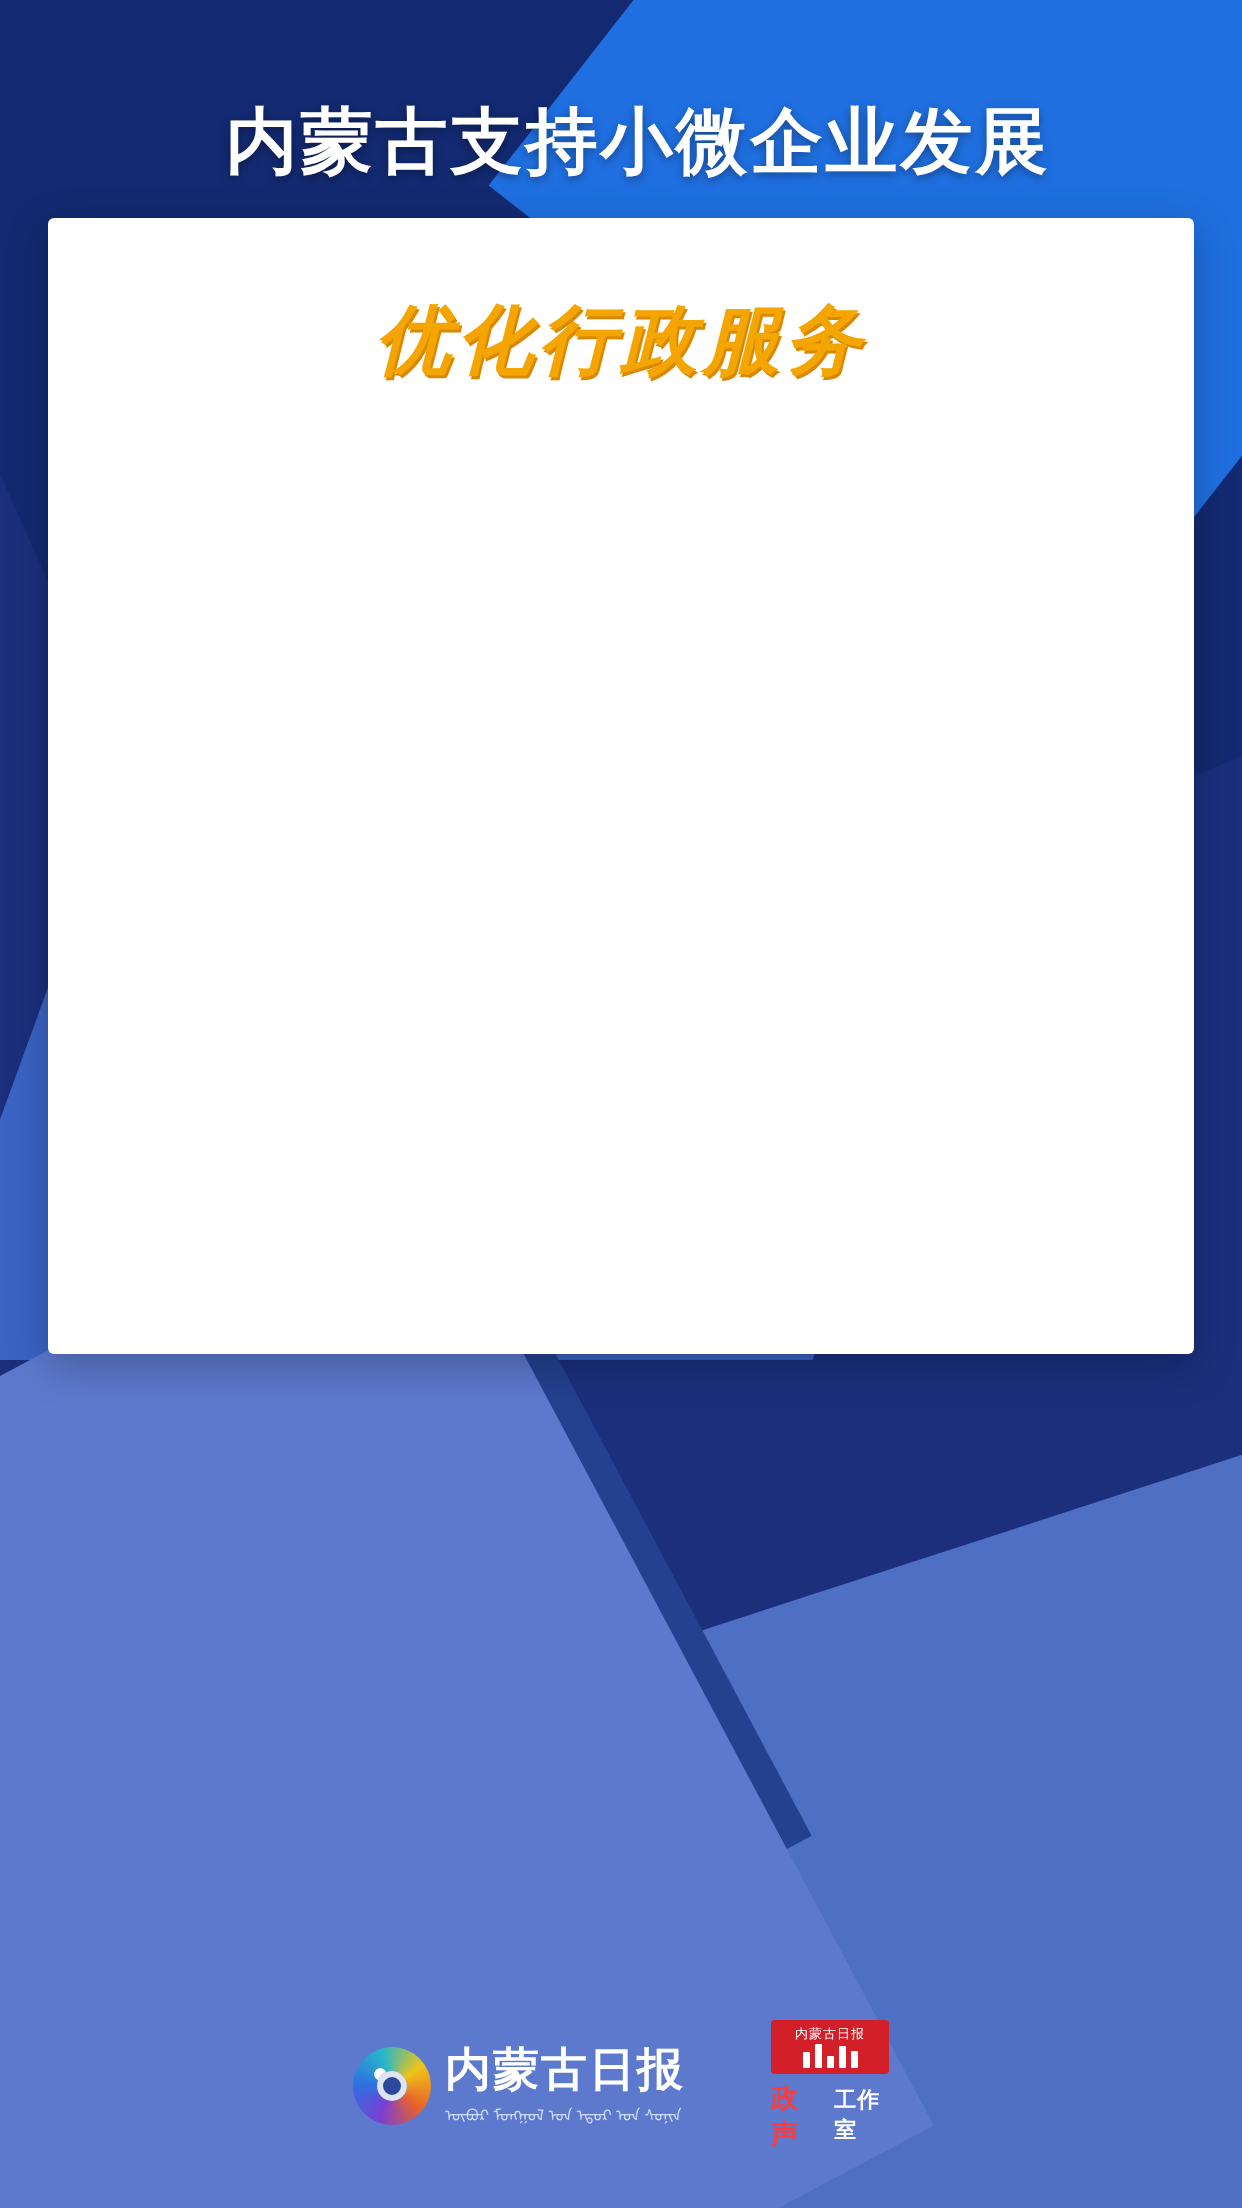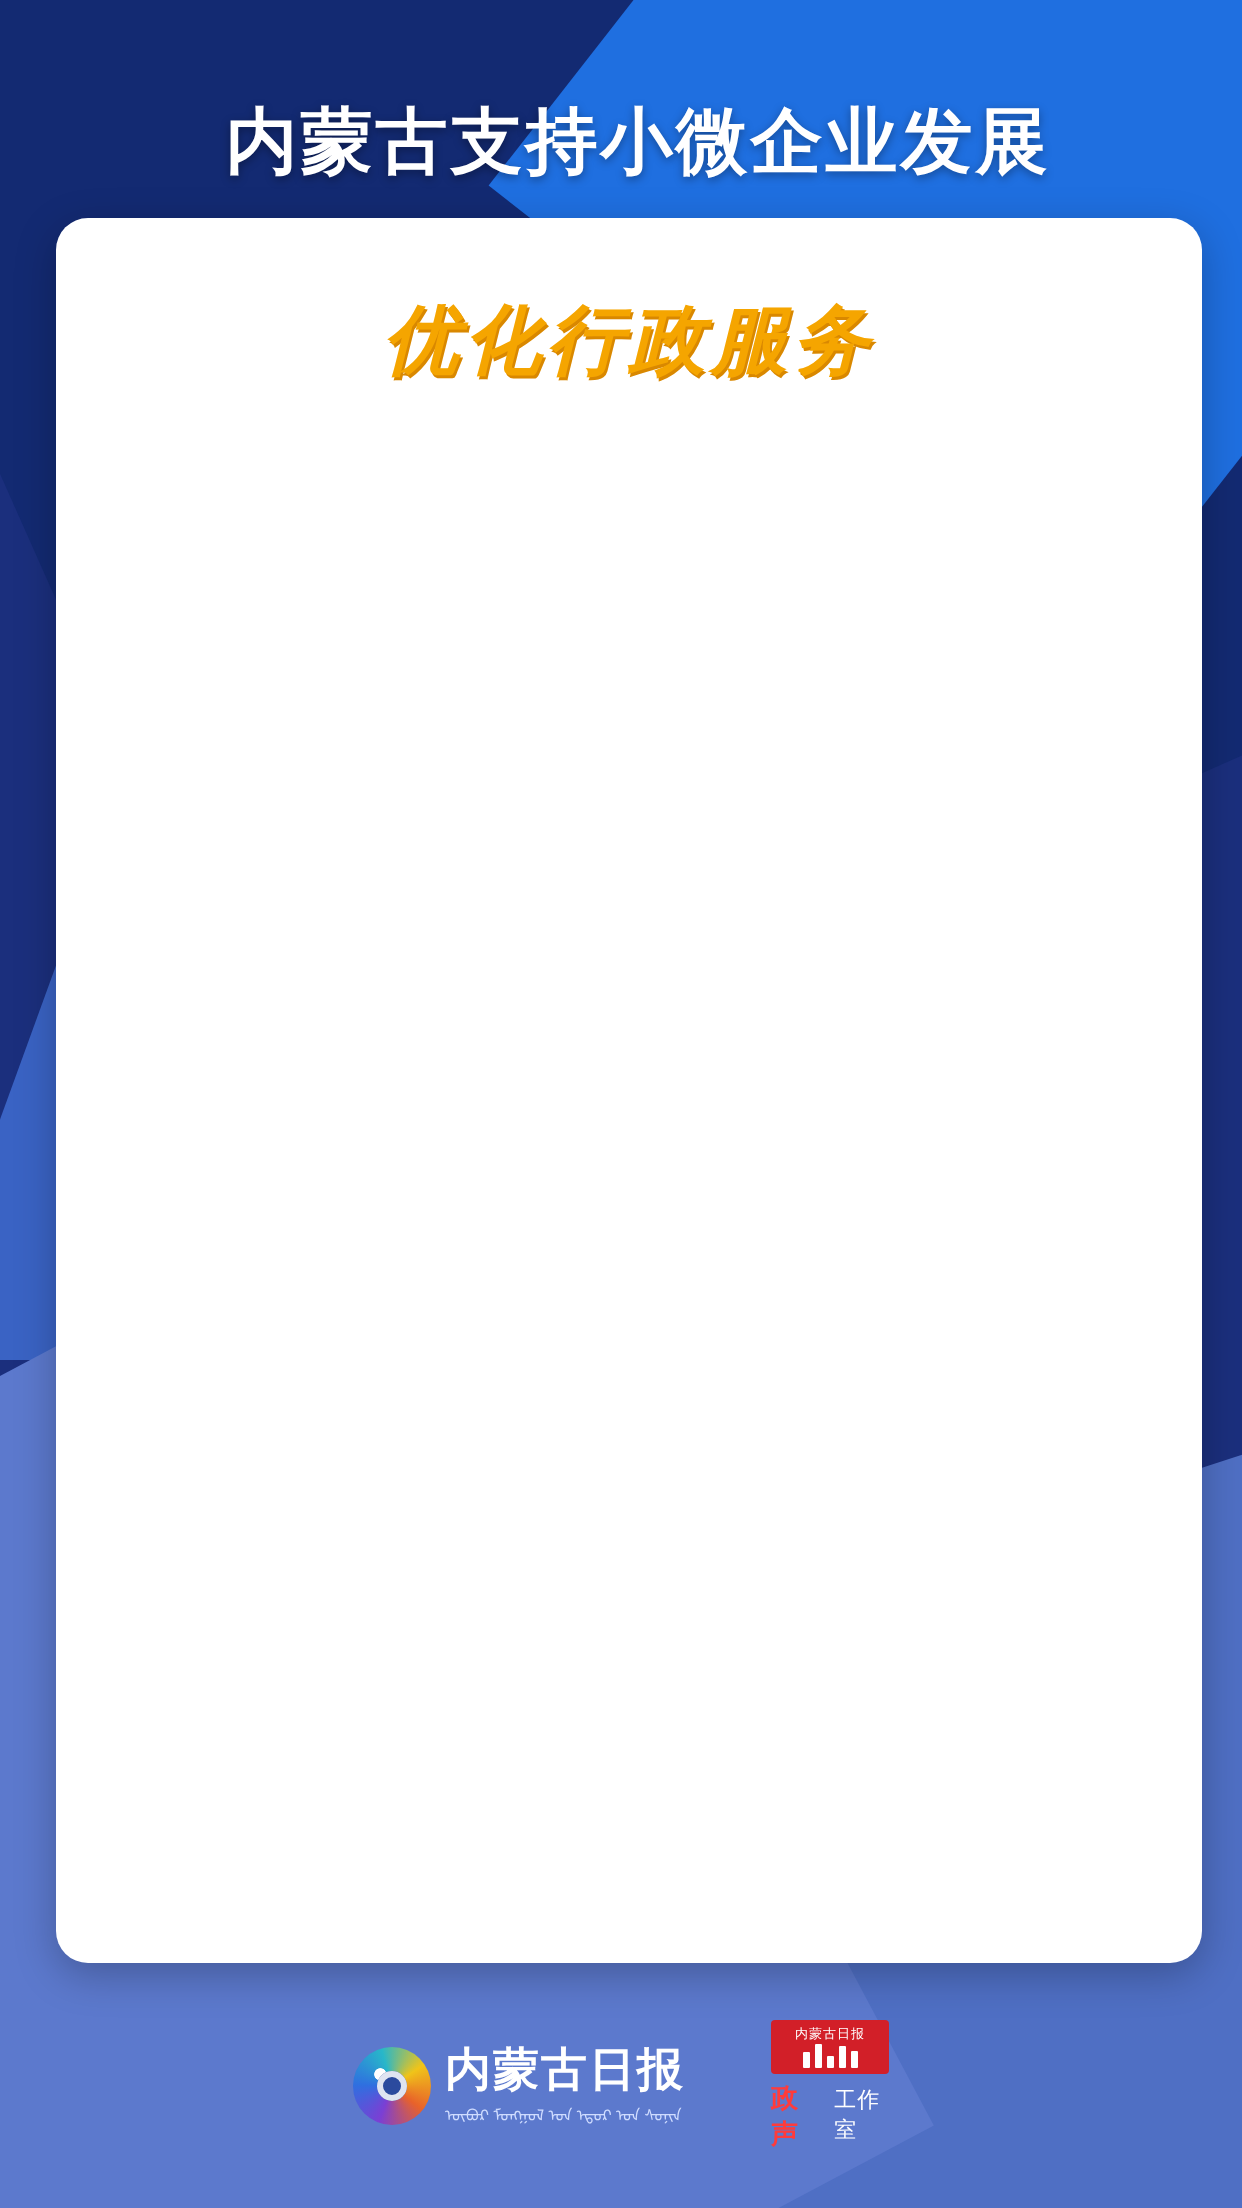--- a/index.html
+++ b/index.html
@@ -129,28 +129,27 @@
     text-shadow: 0 3px 10px rgba(0,0,0,0.35);
     white-space: nowrap;
   }
 
   
   .card {
     position: absolute;
     top: 218px;
     left: 48px;
     width: 1146px;
-    height: 1745px;
+    height: 1136px;
     background: #ffffff;
-    border-radius: 32px;
+    border-radius: 6px;
     box-shadow: 0 12px 40px rgba(0,0,0,0.25);
     z-index: 6;
     box-sizing: border-box;
     padding: 56px 54px 40px 54px;
-    margin-left: 8px;
   }
   .card-title {
     text-align: center;
     font-size: 76px;
     font-weight: 700;
     letter-spacing: 6px;
     color: #f5a500;
     font-family: "DejaVu Serif", "Liberation Serif", serif;
     font-style: italic;
     text-shadow: 2px 3px 0 #d98800;
@@ -273,21 +272,21 @@
   }
   .stamp-bottom-red {
     color: #ff3b3b;
     font-size: 27px;
     font-weight: 700;
     letter-spacing: 1px;
   }
   .stamp-bottom-white {
     color: #ffffff;
     font-size: 22px;
-    font-weight: 400;
+    font-weight: 700;
     letter-spacing: 1px;
   }
 </style>
 </head>
 <body>
 
 <div class="bg">
   <div class="bg-base"></div>
   <div class="wedge-right"></div>
   <div class="wedge-dark"></div>

